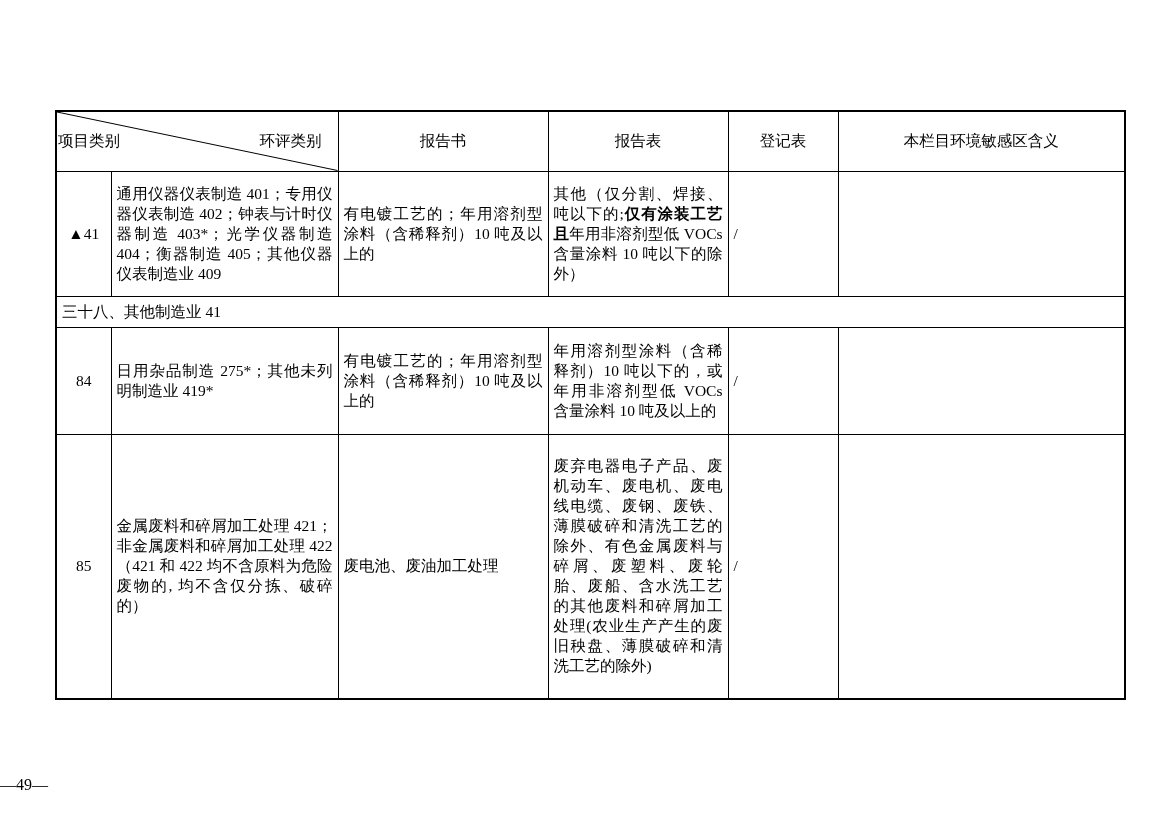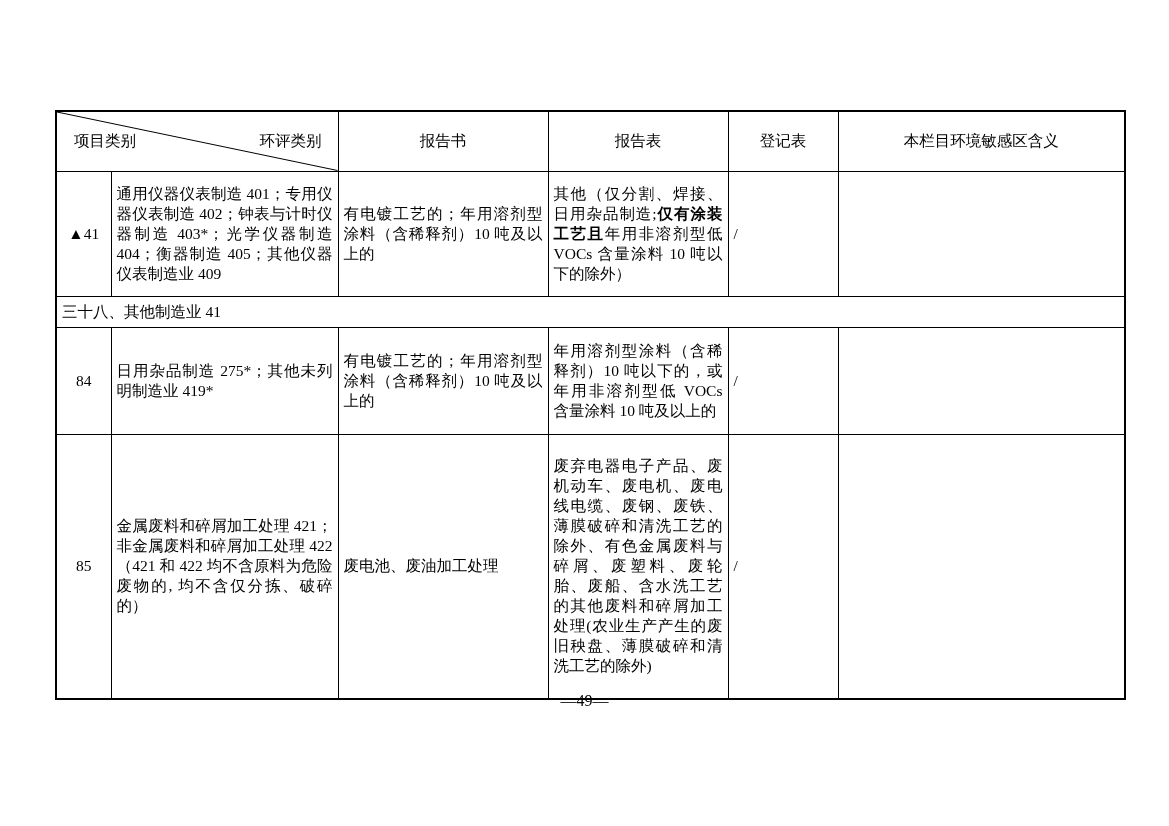--- a/index.html
+++ b/index.html
@@ -32,28 +32,28 @@
 
   tr.row-83  { height:125px; }
   tr.row-sec { height:31px; }
   tr.row-84  { height:107px; }
   tr.row-85  { height:265px; }
 
   .section-cell { font-weight:bold; text-align:left; padding:4px 6px; font-size:16px;margin-left:12px; }
 
   .diag-cell { position:relative; padding:0; }
   .diag-svg { position:absolute; left:0; top:0; width:100%; height:100%; display:block; }
-  .diag-top    { position:absolute; left:17px;  top:50%; transform:translateY(-50%); white-space:nowrap; }
+  .diag-top    { position:absolute; left:1px;  top:50%; transform:translateY(-50%); white-space:nowrap; }
   .diag-bottom { position:absolute; right:16px; top:50%; transform:translateY(-50%); white-space:nowrap;margin-left:20px; }
 
   .bold { font-weight:bold; }
 
   .page-number {
-    position:absolute; left:0; top:692px; width:1169px;
-    text-align:center; font-size:16px;
+    position:absolute; left:0; top:776px; width:1169px;
+    text-align:left; font-size:16px;
   }
 </style>
 </head>
 <body>
 
 <div class="sheet">
 
   <table class="eia">
     <colgroup>
       <col style="width:55px">
@@ -76,21 +76,21 @@
         <th>报告表</th>
         <th>登记表</th>
         <th>本栏目环境敏感区含义</th>
       </tr>
     </thead>
     <tbody>
       <tr class="row-83">
         <td class="cell-num">▲41</td>
         <td class="cell-text">通用仪器仪表制造 401；专用仪器仪表制造 402；钟表与计时仪器制造 403*；光学仪器制造 404；衡器制造 405；其他仪器仪表制造业 409</td>
         <td class="cell-text">有电镀工艺的；年用溶剂型涂料（含稀释剂）10 吨及以上的</td>
-        <td class="cell-text"><span>其他（仅分割、焊接、日用杂品制造;</span><span class="bold">仅有涂装工艺且</span><span>年用非溶剂型低 VOCs 含量涂料 10 吨以下的除外）</span></td>
+        <td class="cell-text"><span>其他（仅分割、焊接、吨以下的;</span><span class="bold">仅有涂装工艺且</span><span>年用非溶剂型低 VOCs 含量涂料 10 吨以下的除外）</span></td>
         <td class="cell-reg">/</td>
         <td></td>
       </tr>
 
       <tr class="row-sec">
         <td class="section-cell" colspan="6">三十八、其他制造业 41</td>
       </tr>
 
       <tr class="row-84">
         <td class="cell-num">84</td>

